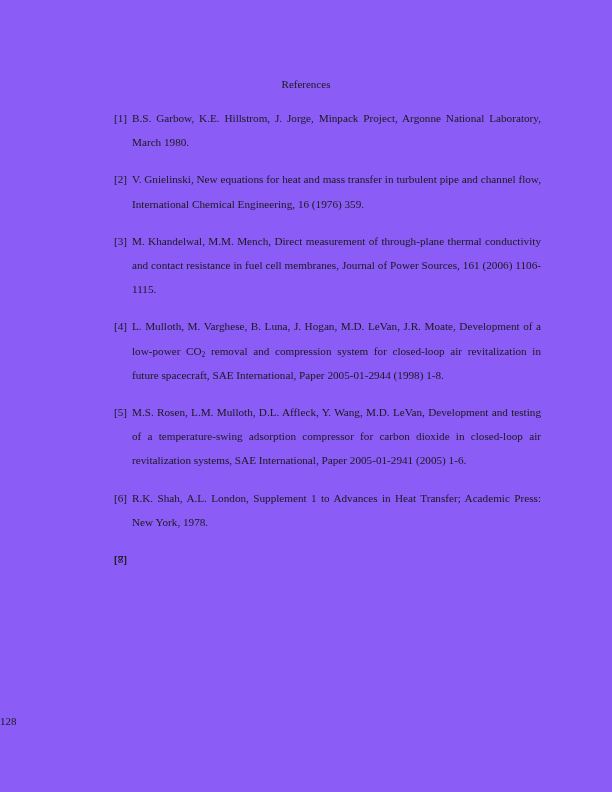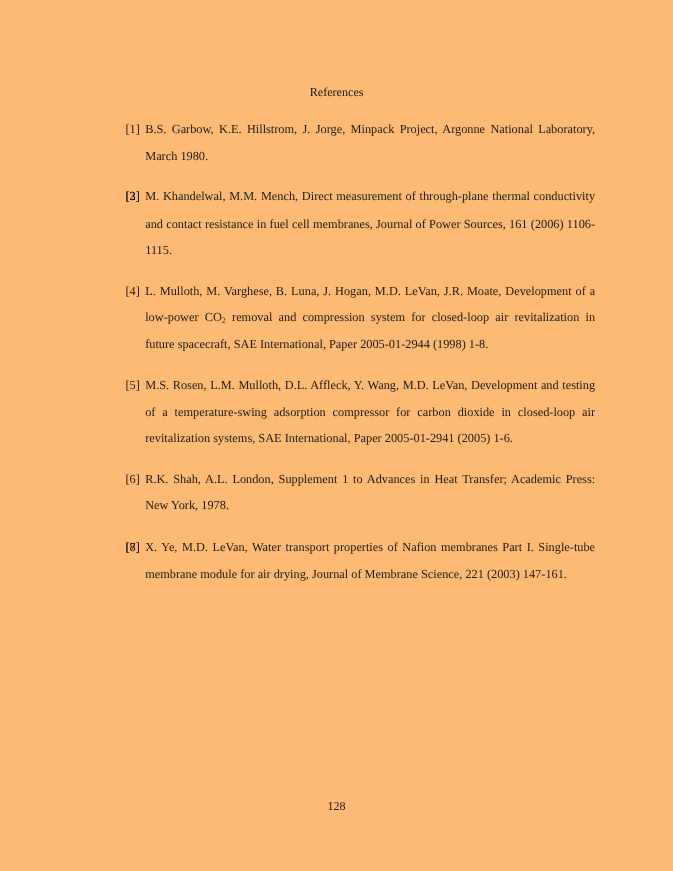--- a/index.html
+++ b/index.html
@@ -12,21 +12,21 @@
       height: 792px;
       position: relative;
       overflow: hidden;
       font-family: "DejaVu Serif", "Liberation Serif", serif;
       color: #1a1a1a;
     }
     .page {
       position: absolute;
       left: 0; top: 0;
       width: 612px; height: 792px;
-      background: #fdba74;
+      background: #8b5cf6;
     }
     .title {
       position: absolute;
       top: 76px;
       left: 0;
       width: 612px;
       text-align: center;
       font-size: 11px;
       line-height: 16px;
       font-family: "Liberation Serif", "DejaVu Serif", serif;
@@ -57,41 +57,41 @@
     .ref-text sub {
       font-size: 7.5px;
       vertical-align: -2px;
       line-height: 0;
     }
     .page-number {
       position: absolute;
       top: 713px;
       left: 0;
       width: 612px;
-      text-align: center;
+      text-align: left;
       font-size: 11px;
       line-height: 16px;
       font-family: "Liberation Serif", "DejaVu Serif", serif;
-      margin-top: 12px;
     }
   </style>
 </head>
 <body>
 
 <div class="page">
 
   <div class="title">References</div>
 
   <ol class="refs">
     <li class="ref">
       <span class="ref-label">[1]</span>
       <span class="ref-text">B.S. Garbow, K.E. Hillstrom, J. Jorge, Minpack Project, Argonne National Laboratory, March 1980.</span>
     </li>
     <li class="ref">
       <span class="ref-label">[2]</span>
+      <span class="ref-text">V. Gnielinski, New equations for heat and mass transfer in turbulent pipe and channel flow, International Chemical Engineering, 16 (1976) 359.</span>
     </li>
     <li class="ref">
       <span class="ref-label">[3]</span>
       <span class="ref-text">M. Khandelwal, M.M. Mench, Direct measurement of through-plane thermal conductivity and contact resistance in fuel cell membranes, Journal of Power Sources, 161 (2006) 1106-1115.</span>
     </li>
     <li class="ref">
       <span class="ref-label">[4]</span>
       <span class="ref-text"><span>L. Mulloth, M. Varghese, B. Luna, J. Hogan, M.D. LeVan, J.R. Moate, Development of a low-power CO</span><sub>2</sub><span> removal and compression system for closed-loop air revitalization in future spacecraft, SAE International, Paper 2005-01-2944 (1998) 1-8.</span></span>
     </li>
     <li class="ref">
@@ -100,19 +100,18 @@
     </li>
     <li class="ref">
       <span class="ref-label">[6]</span>
       <span class="ref-text">R.K. Shah, A.L. London, Supplement 1 to Advances in Heat Transfer; Academic Press: New York, 1978.</span>
     </li>
     <li class="ref">
       <span class="ref-label">[7]</span>
     </li>
     <li class="ref">
       <span class="ref-label">[8]</span>
-      <span class="ref-text">X. Ye, M.D. LeVan, Water transport properties of Nafion membranes Part I. Single-tube membrane module for air drying, Journal of Membrane Science, 221 (2003) 147-161.</span>
     </li>
   </ol>
 
   <div class="page-number">128</div>
 
 </div>
 
 </body></html>

